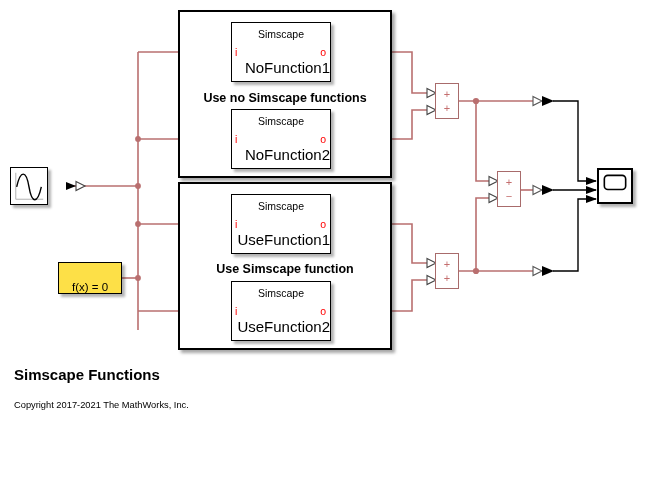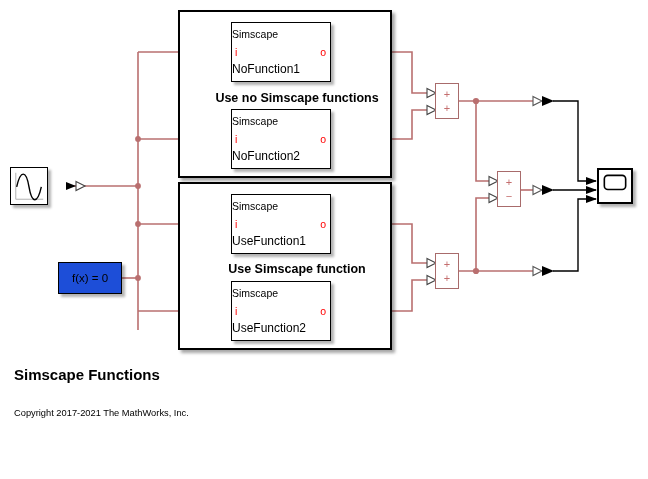--- a/index.html
+++ b/index.html
@@ -50,48 +50,47 @@
     box-shadow: 3px 3px 3px rgba(0,0,0,0.35);
   }
 
   .subsys-label {
     position: absolute;
     font-weight: bold;
     font-size: 12.5px;
     color: #000000;
     white-space: nowrap;
     text-align: center;
-    padding-left: 12px;
   }
 
   
   .comp {
     position: absolute;
     box-sizing: border-box;
     background: #ffffff;
     border: 1.4px solid #000000;
     box-shadow: 2.5px 2.5px 2.5px rgba(0,0,0,0.3);
   }
   .comp .title {
     position: absolute;
     left: 0;
     right: 0;
     top: 5px;
-    text-align: left;
+    text-align: center;
     font-size: 10.5px;
     color: #000000;
     white-space: nowrap;
   }
   .comp .name {
     position: absolute;
     left: 0;
     right: 0;
     bottom: 5px;
-    text-align: left;
-    font-size: 12px;
+    text-align: right;
+    font-size: 15px;
     color: #000000;
     white-space: nowrap;
   }
   .comp .port-i {
     position: absolute;
     left: 3px;
     top: 50%;
     transform: translateY(-50%);
     font-size: 10.5px;
     color: #ff0000;
@@ -123,25 +122,25 @@
     color: #c46e6e;
     line-height: 1;
   }
   .sumblk .sign.s1 { top: 5px; }
   .sumblk .sign.s2 { top: 19px; }
 
   
   .solver {
     position: absolute;
     box-sizing: border-box;
-    background: #1d4ed8;
+    background: #fde047;
     border: 1.5px solid #000000;
     box-shadow: 2.5px 2.5px 2.5px rgba(0,0,0,0.3);
     display: flex;
-    align-items: center;
+    align-items: flex-end;
     justify-content: center;
     font-size: 11.5px;
     color: #000000;
   }
 
   
   .sine {
     position: absolute;
     box-sizing: border-box;
     background: #ffffff;
@@ -173,21 +172,21 @@
   }
   .doc-line {
     font-size: 11.3px;
     line-height: 14.5px;
     color: #000000;
     margin: 0;
   }
   .doc-copyright {
     font-size: 9.3px;
     color: #000000;
-    margin-top: 25px;
+    margin-top: 17px;
   }
 </style>
 </head>
 <body>
 
 <div id="canvas">
 
   <div class="diagram-area">
 
     <svg class="wires" viewBox="0 0 648 360">

